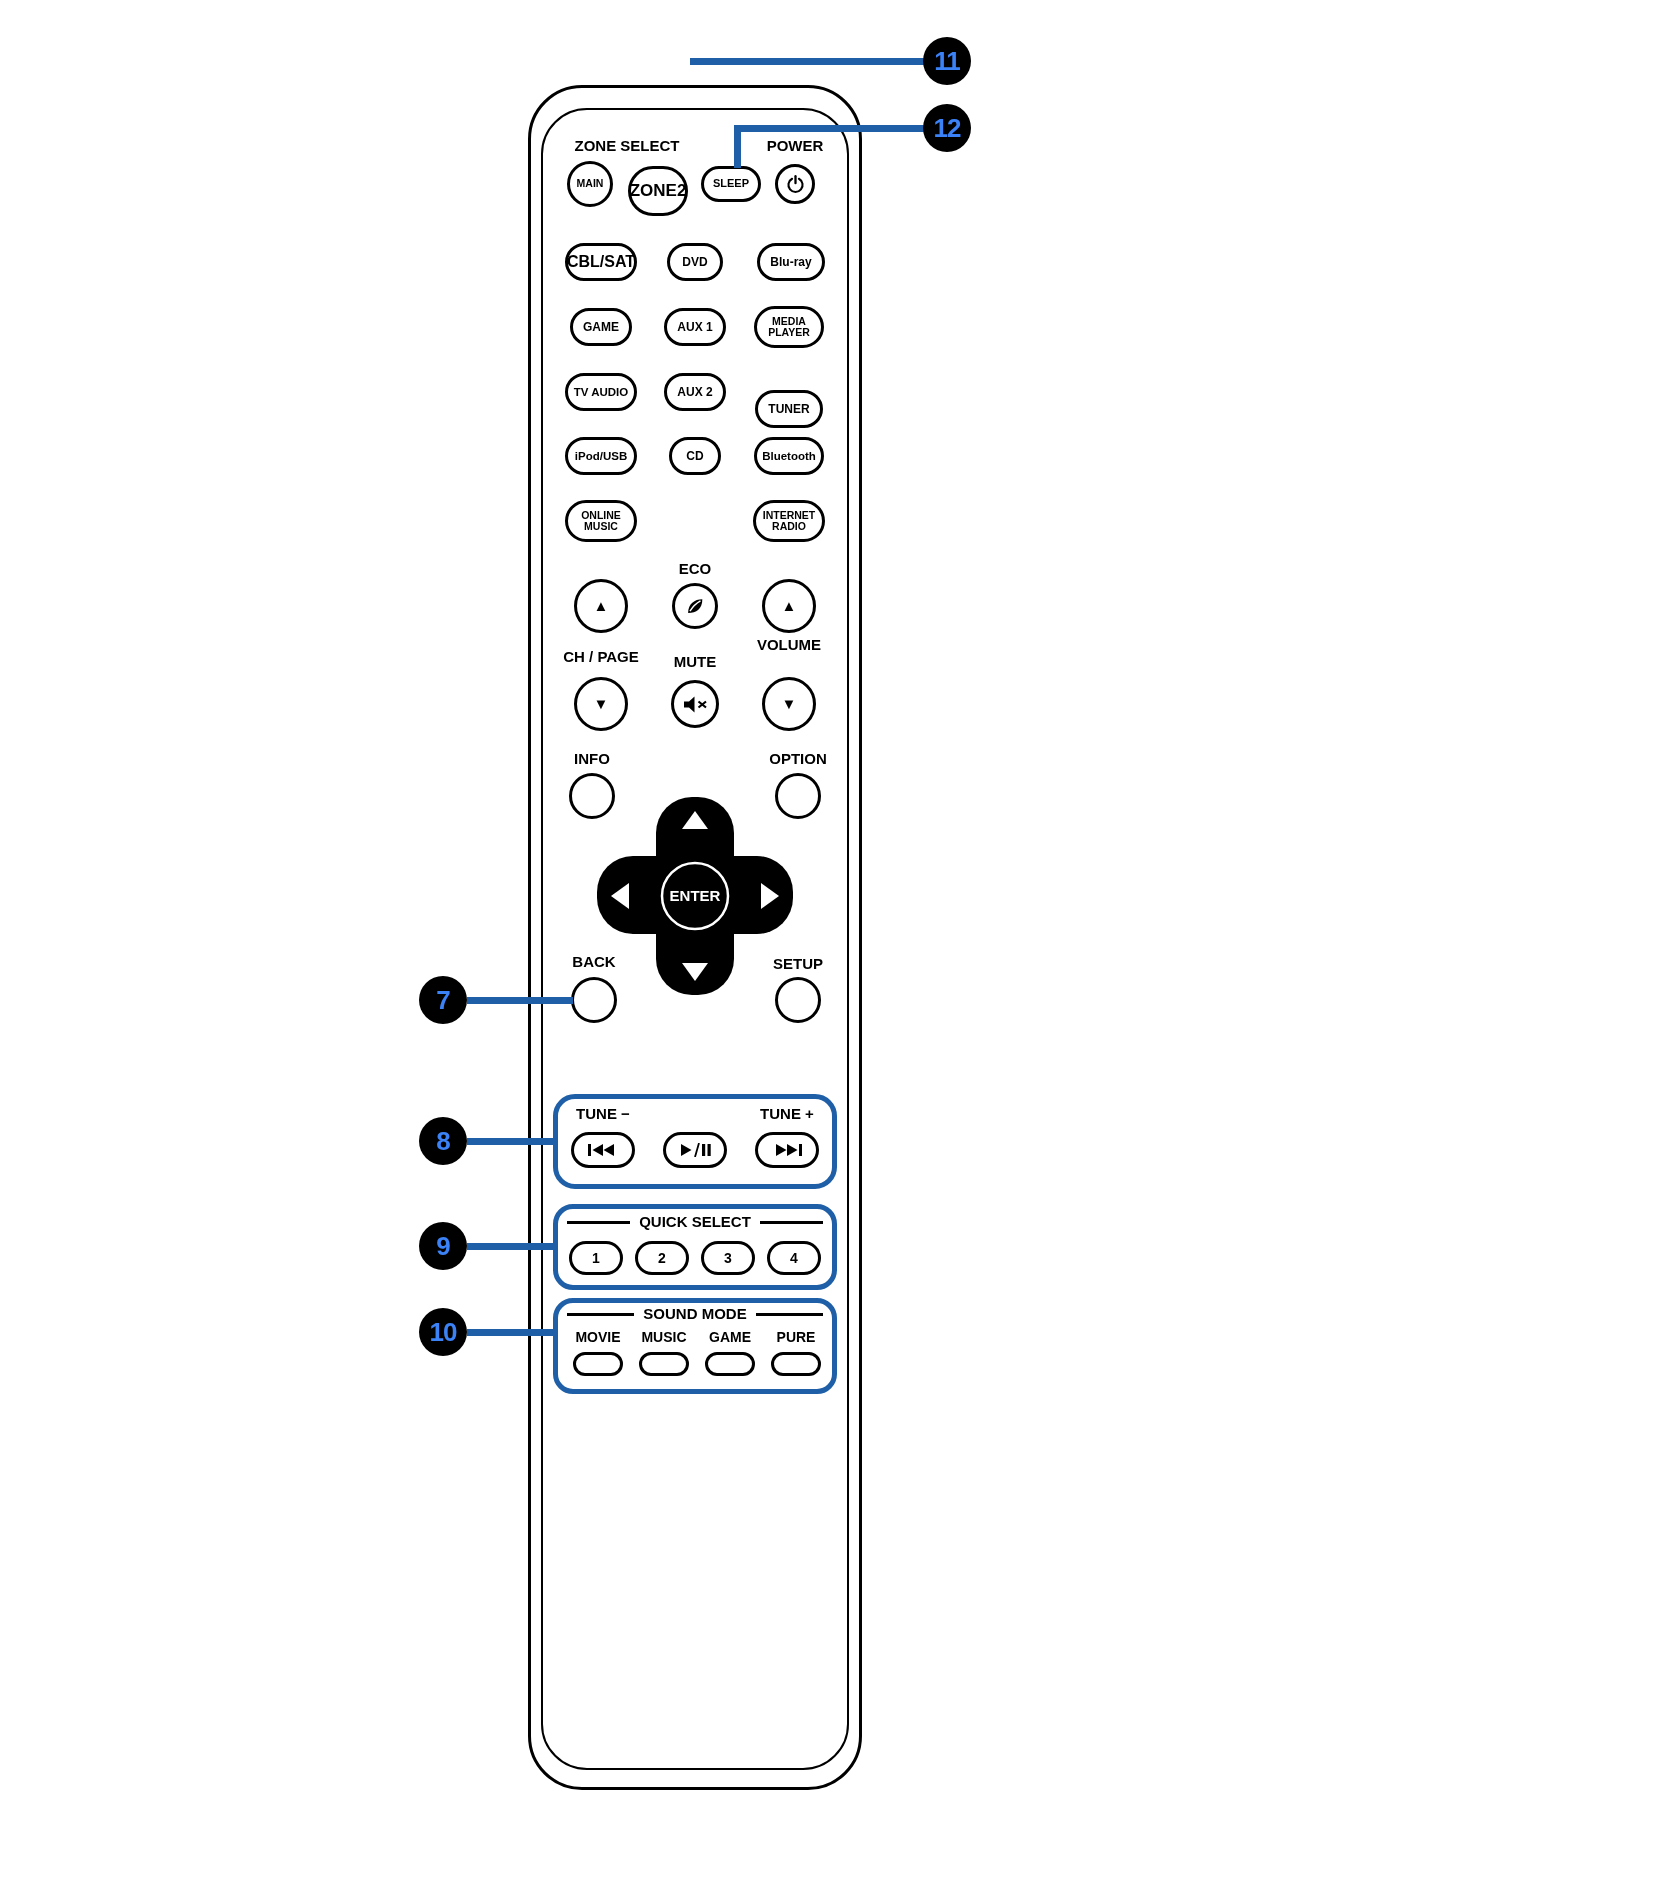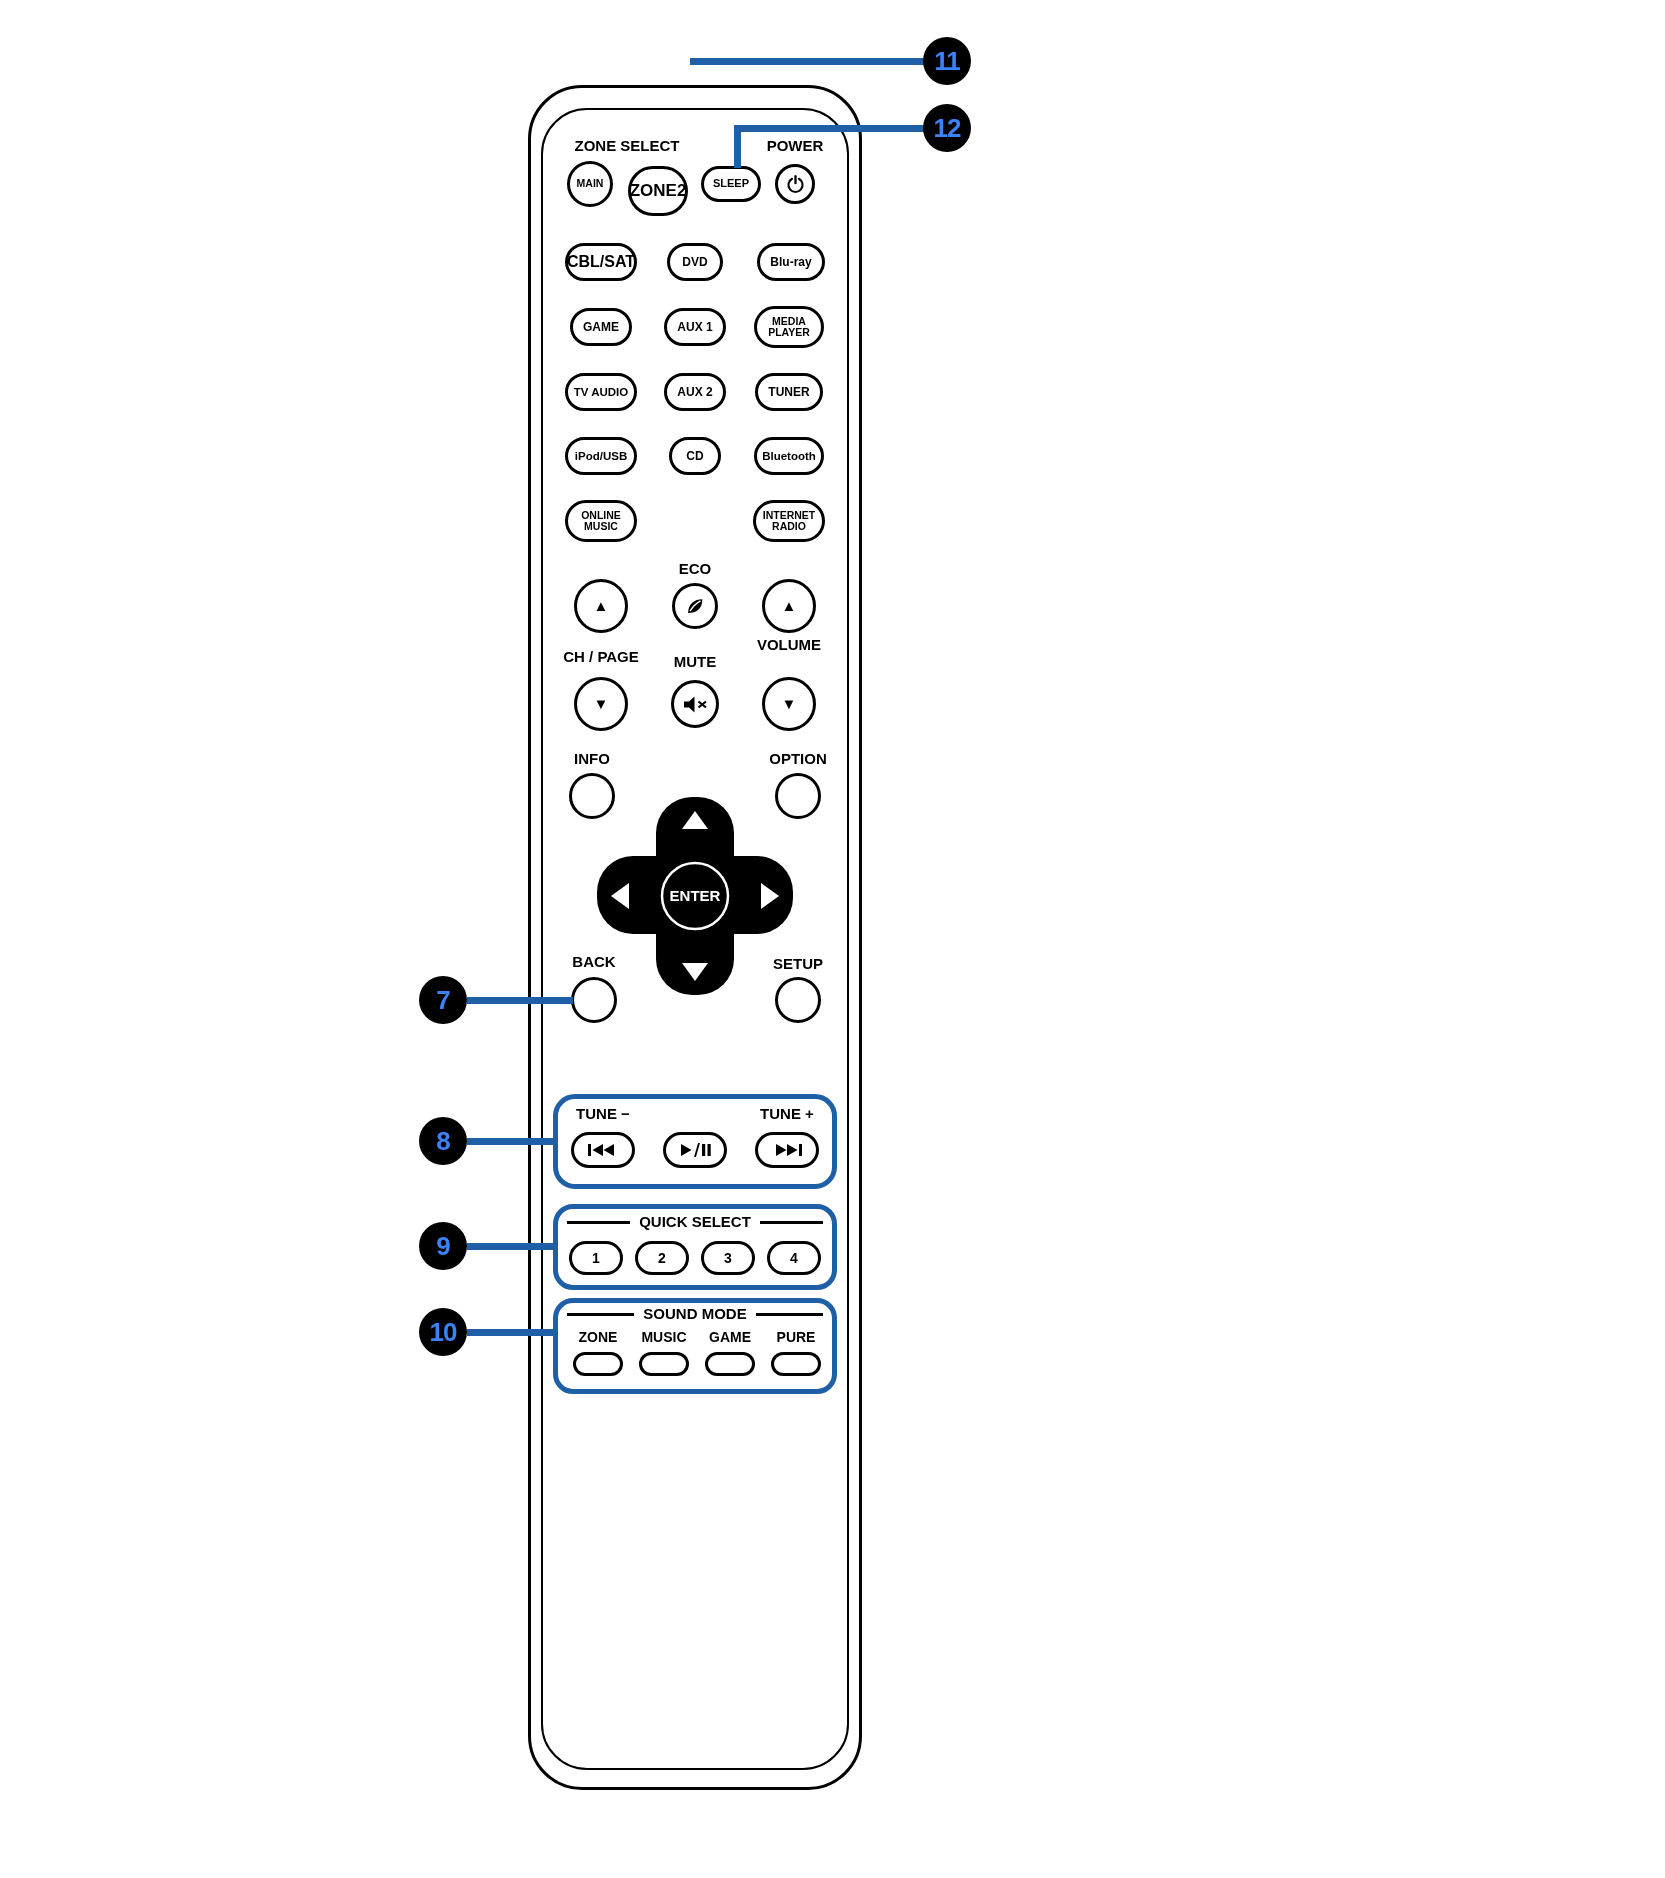--- a/index.html
+++ b/index.html
@@ -45,21 +45,21 @@
   <div class="btn" style="left:667px;top:243px;width:56px;height:38px;font-size:12px;">DVD</div>
   <div class="btn" style="left:757px;top:243px;width:68px;height:38px;font-size:12px;">Blu-ray</div>
 
   <div class="btn" style="left:570px;top:308px;width:62px;height:38px;font-size:12px;">GAME</div>
   <div class="btn" style="left:664px;top:308px;width:62px;height:38px;font-size:12px;">AUX 1</div>
   <div class="btn" style="left:754px;top:306px;width:70px;height:42px;font-size:10.5px;">MEDIA
 PLAYER</div>
 
   <div class="btn" style="left:565px;top:373px;width:72px;height:38px;font-size:11.5px;">TV AUDIO</div>
   <div class="btn" style="left:664px;top:373px;width:62px;height:38px;font-size:12px;">AUX 2</div>
-  <div class="btn" style="left:755px;top:373px;width:68px;height:38px;font-size:12px;">TUNER</div>
+  <div class="btn" style="left:755px;top:390px;width:68px;height:38px;font-size:12px;">TUNER</div>
 
   <div class="btn" style="left:565px;top:437px;width:72px;height:38px;font-size:11.5px;">iPod/USB</div>
   <div class="btn" style="left:669px;top:437px;width:52px;height:38px;font-size:12px;">CD</div>
   <div class="btn" style="left:754px;top:437px;width:70px;height:38px;font-size:11.5px;">Bluetooth</div>
 
   <div class="btn" style="left:565px;top:500px;width:72px;height:42px;font-size:10.5px;">ONLINE
 MUSIC</div>
   <div class="btn" style="left:753px;top:500px;width:72px;height:42px;font-size:10.5px;">INTERNET
 RADIO</div>
 
@@ -148,21 +148,21 @@
   <div class="btn" style="left:635px;top:1241px;width:54px;height:34px;font-size:14px;">2</div>
   <div class="btn" style="left:701px;top:1241px;width:54px;height:34px;font-size:14px;">3</div>
   <div class="btn" style="left:767px;top:1241px;width:54px;height:34px;font-size:14px;">4</div>
 
   <div class="gbox" style="left:553px;top:1298px;width:284px;height:96px;border-radius:20px;"></div>
   <div class="ttl" style="left:567px;top:1305px;width:256px;height:18px;">
     <div class="tline"></div>
     <span>SOUND MODE</span>
     <div class="tline"></div>
   </div>
-  <div class="lbl sm" style="left:598px;top:1337px;">ZONE</div>
+  <div class="lbl sm" style="left:598px;top:1337px;">MOVIE</div>
   <div class="lbl sm" style="left:664px;top:1337px;">MUSIC</div>
   <div class="lbl sm" style="left:730px;top:1337px;">GAME</div>
   <div class="lbl sm" style="left:796px;top:1337px;">PURE</div>
   <div class="btn" style="left:573px;top:1352px;width:50px;height:24px;"></div>
   <div class="btn" style="left:639px;top:1352px;width:50px;height:24px;"></div>
   <div class="btn" style="left:705px;top:1352px;width:50px;height:24px;"></div>
   <div class="btn" style="left:771px;top:1352px;width:50px;height:24px;"></div>
 
   <div class="bline" style="left:690px;top:58px;width:235px;"></div>
   <div class="bline" style="left:737px;top:125px;width:188px;"></div>

